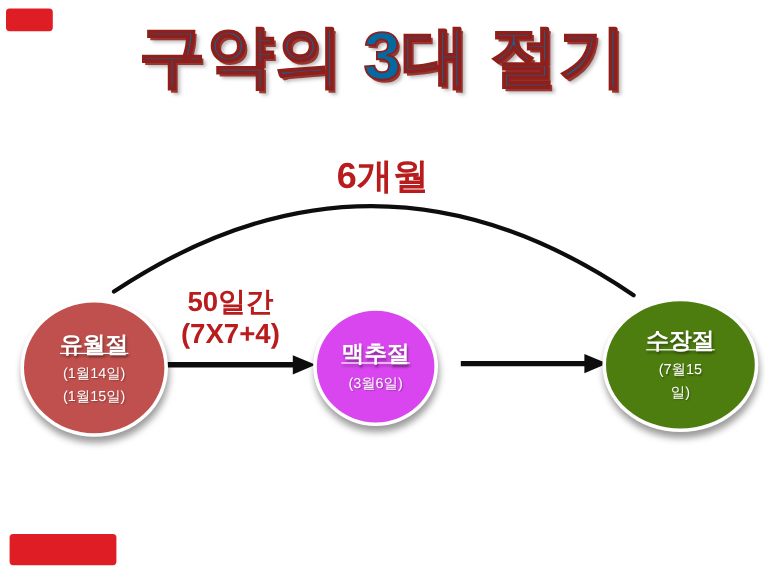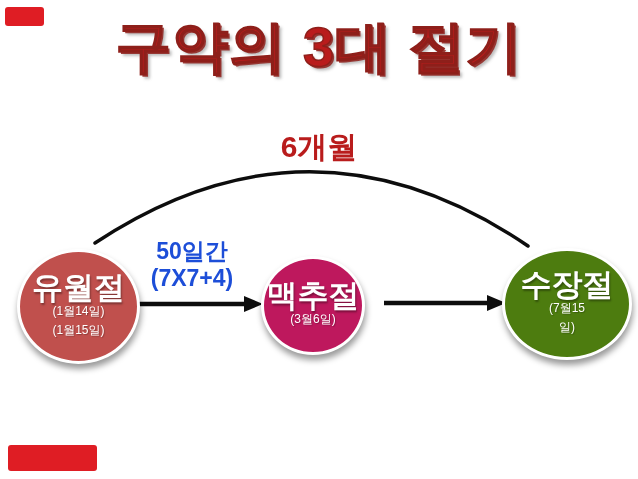--- a/index.html
+++ b/index.html
@@ -10,64 +10,65 @@
     overflow:hidden;
     font-family:"Liberation Sans","DejaVu Sans",sans-serif;
   }
   .slide-title{
     position:absolute;
     left:0;top:10px;width:638px;
     text-align:center;
     font-size:56px;
     font-weight:bold;
     letter-spacing:1px;
-    color:#b91c1c;
+    color:#0369a1;
     -webkit-text-stroke:1.5px #8e1f1a;
     text-shadow:2px 2px 0 rgba(142,31,26,0.85), 4px 4px 3px rgba(110,110,110,0.45);
     white-space:nowrap;
   }
   .arc-label{
     position:absolute;
     left:0;top:127px;width:638px;
     text-align:center;
     font-size:30px;
     font-weight:bold;
     color:#b91c1c;
   }
   .interval-label{
     position:absolute;
     left:131px;top:238px;width:122px;
     text-align:center;
     font-size:23px;
     font-weight:bold;
     line-height:27px;
-    color:#1d4ed8;
+    color:#b91c1c;
   }
   svg.connectors{position:absolute;left:0;top:0;}
   .node{
     position:absolute;
     border:3px solid #ffffff;
     border-radius:50%;
     box-shadow:1px 5px 6px rgba(0,0,0,0.40);
     display:flex;
     flex-direction:column;
     align-items:center;
     justify-content:center;
     text-align:center;
     color:#ffffff;
     box-sizing:border-box;
   }
   .node-passover{left:17px;top:249px;width:123px;height:115px;}
   .node-harvest{left:261px;top:256px;width:104px;height:99px;}
   .node-ingathering{left:502px;top:248px;width:130px;height:112px;}
   .node-name{
-    font-size:31px;
+    font-size:19px;
     font-weight:bold;
     line-height:28px;
     text-shadow:1px 2px 2px rgba(0,0,0,0.35);
+    text-decoration:underline;
   }
   .node-date{
     font-size:12px;
     line-height:19px;
     text-shadow:1px 1px 1px rgba(0,0,0,0.25);
   }
   .red-marker{
     position:absolute;
     border-radius:3px;
   }
@@ -99,21 +100,21 @@
     <div>50일간</div>
     <div>(7X7+4)</div>
   </div>
 
   <div class="node node-passover" style="background-color: rgb(192, 80, 77);">
     <div class="node-name">유월절</div>
     <div class="node-date">(1월14일)</div>
     <div class="node-date">(1월15일)</div>
   </div>
 
-  <div class="node node-harvest" style="background-color: #be185d;">
+  <div class="node node-harvest" style="background-color: #d946ef;">
     <div class="node-name">맥추절</div>
     <div class="node-date">(3월6일)</div>
   </div>
 
   <div class="node node-ingathering" style="background-color: #4d7c0f;">
     <div class="node-name">수장절</div>
     <div class="node-date">(7월15</div>
     <div class="node-date">일)</div>
   </div>
 

